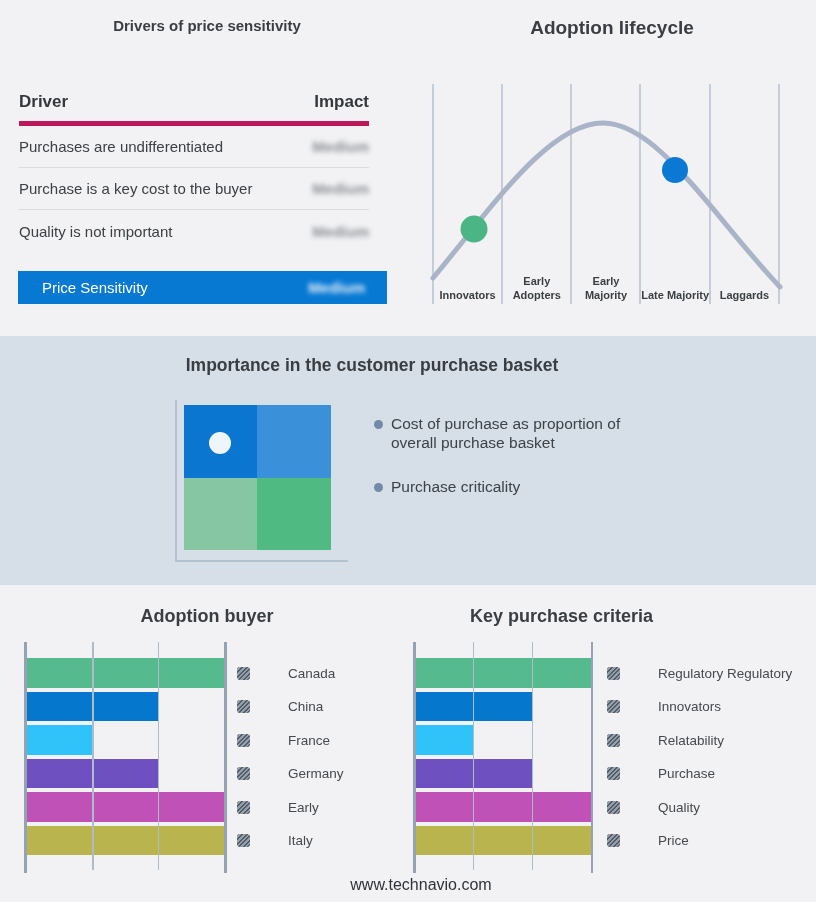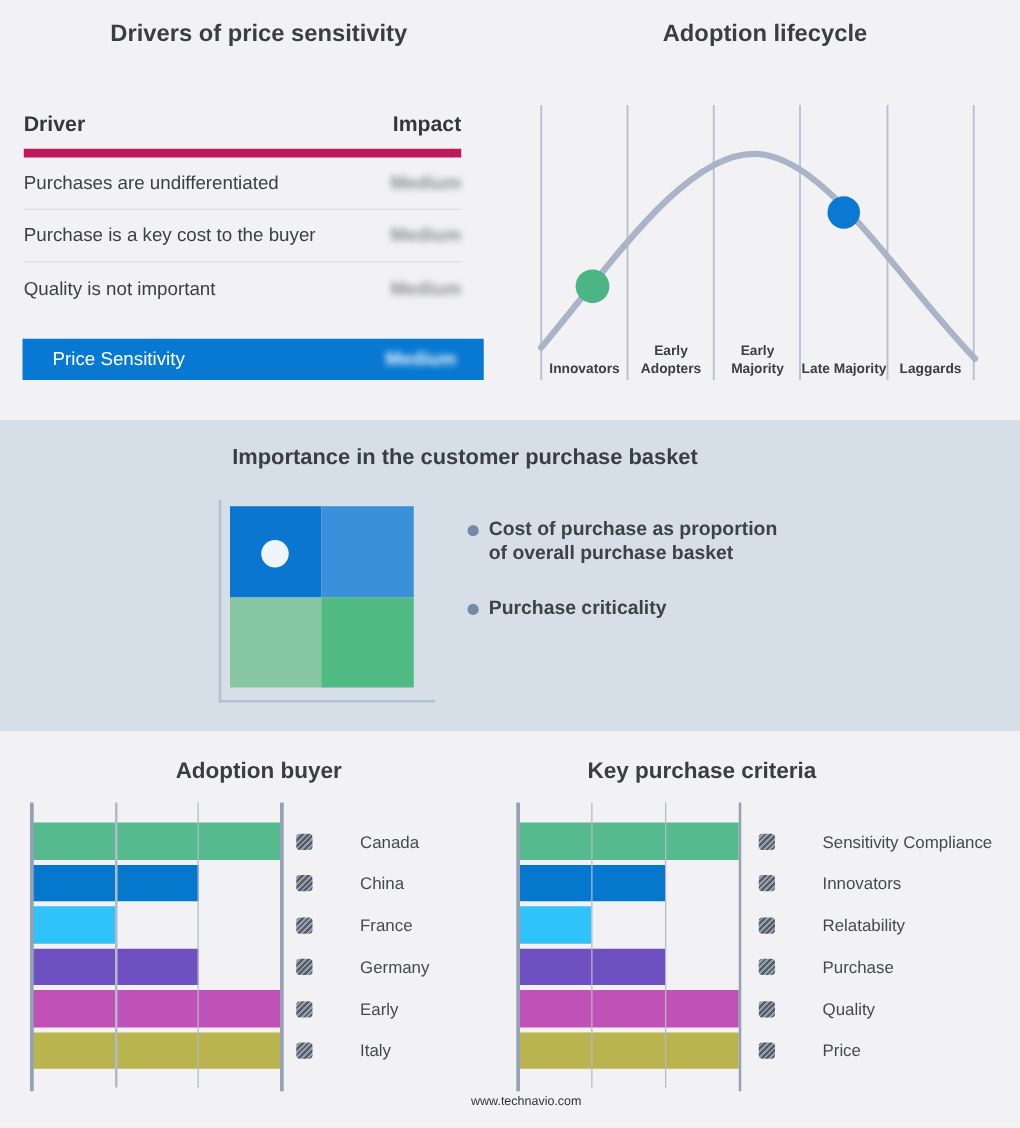--- a/index.html
+++ b/index.html
@@ -8,30 +8,30 @@
     position:relative; width:816px; height:902px; overflow:hidden;
     font-family:"Liberation Sans", sans-serif; background:#f2f2f4;
   }
   .abs { position:absolute; }
 
   
   .band-mid { left:0; top:336px; width:816px; height:249px; background:#d6dee8; }
 
   
   .ttl { font-weight:700; color:#3a3e43; text-align:center; }
-  .ttl-tl { left:0;   top:17px;  width:414px; font-size:19px; }
+  .ttl-tl { left:0;   top:17px;  width:414px; font-size:15px; }
   .ttl-tr { left:408px; top:17px; width:408px; font-size:19px; }
   .ttl-mid{ left:0;   top:355px; width:744px; font-size:17.5px; }
   .ttl-bl { left:0;   top:606px; width:414px; font-size:18px; }
   .ttl-br { left:364px; top:606px; width:395px; font-size:18px; }
 
   
   .tbl { left:19px; top:90px; width:350px; }
   .tbl-head { display:flex; justify-content:space-between; align-items:flex-end;
-    height:36px; padding-bottom:9px; border-bottom:7px solid #be185d;
+    height:36px; padding-bottom:9px; border-bottom:5px solid #be185d;
     font-size:17px; font-weight:700; color:#34383c; }
   .tbl-row { display:flex; justify-content:space-between; align-items:center;
     height:42px; border-bottom:1px solid #dadee2; font-size:15px; color:#3c4044; }
   .tbl-row:last-child { border-bottom:none; }
   .blur-g { color:#8b8f94; font-weight:700; filter:blur(2.6px); }
   .blur-w { color:#e9f2fb; font-weight:700; filter:blur(2.6px); }
   .hl-row { left:18px; top:271px; width:369px; height:33px; display:flex;
     justify-content:space-between; align-items:center; padding:0 22px 0 24px;
     color:#ffffff; font-size:15px; }
 
@@ -44,21 +44,21 @@
 
   
   .axis-v { left:175px; top:400px; width:2px; height:162px; background:#b4c1d1; }
   .axis-h { left:175px; top:560px; width:173px; height:2px; background:#b4c1d1; }
   .quad { left:184px; top:405px; width:147px; height:145px;
     display:grid; grid-template-columns:73px 74px; grid-template-rows:73px 72px; }
   .q { width:100%; height:100%; }
   .quad-dot { left:209px; top:432px; width:22px; height:22px; border-radius:50%;
     background:#eef6fc; }
   .bullets { left:374px; top:414px; width:268px; }
-  .bullet { display:flex; gap:8px; margin-bottom:25px;font-weight:bold; }
+  .bullet { display:flex; gap:8px; margin-bottom:25px; }
   .bdot { flex:0 0 9px; width:9px; height:9px; border-radius:50%;
     background:#7389a5; margin-top:6px; }
   .btxt { font-size:15.5px; color:#3d4246; line-height:19px; max-width:245px; }
 
   
   .chart { top:642px; height:232px; }
   .chart-l { left:0; width:408px; }
   .chart-r { left:388px; width:428px; }
   .gl { position:absolute; top:0; width:1.5px; height:228px; background:#b0bbc9; z-index:3; }
   .gl.axis { width:2.5px; height:231px; background:#94a2b4; }
@@ -66,21 +66,21 @@
   .chart-l .bar { left:26px; }
   .chart-r .bar { left:26px; }
   .leg { position:absolute; height:14px; display:flex; align-items:center; gap:38px; }
   .chart-l .leg { left:237px; }
   .chart-r .leg { left:219px; }
   .swatch { width:13px; height:13px; border-radius:3px;
     background:repeating-linear-gradient(135deg,#515c6a 0,#515c6a 1.6px,#959ea9 1.6px,#959ea9 3.2px); }
   .leg span { font-size:13.5px; color:#45494e; white-space:nowrap; }
 
   .footer { left:26px; top:876px; width:790px; text-align:center;
-    font-size:10px; color:#2f3337; }
+    font-size:16px; color:#2f3337; }
 </style>
 </head>
 <body>
 
 <div class="canvas">
 
   <div class="abs band-mid"></div>
 
   <h2 class="abs ttl ttl-tl">Drivers of price sensitivity</h2>
 
@@ -206,21 +206,21 @@
     <div class="bar" style="top: 150px; background: rgb(192, 81, 182); width: 176.5px;"></div>
     <div class="bar" style="top: 183.5px; background: rgb(185, 180, 78); width: 176.5px;"></div>
 
     <i class="gl axis" style="left:25px"></i>
     <i class="gl" style="left:84.5px"></i>
     <i class="gl" style="left:143.5px"></i>
     <i class="gl axis" style="left:202.5px"></i>
 
     <div class="leg" style="top:24px">
         <i class="swatch"></i>
-        <span>Sensitivity Compliance</span>
+        <span>Regulatory Regulatory</span>
       </div>
     <div class="leg" style="top:57.5px">
         <i class="swatch"></i>
         <span>Innovators</span>
       </div>
     <div class="leg" style="top:91px">
         <i class="swatch"></i>
         <span>Relatability</span>
       </div>
     <div class="leg" style="top:124.5px">

